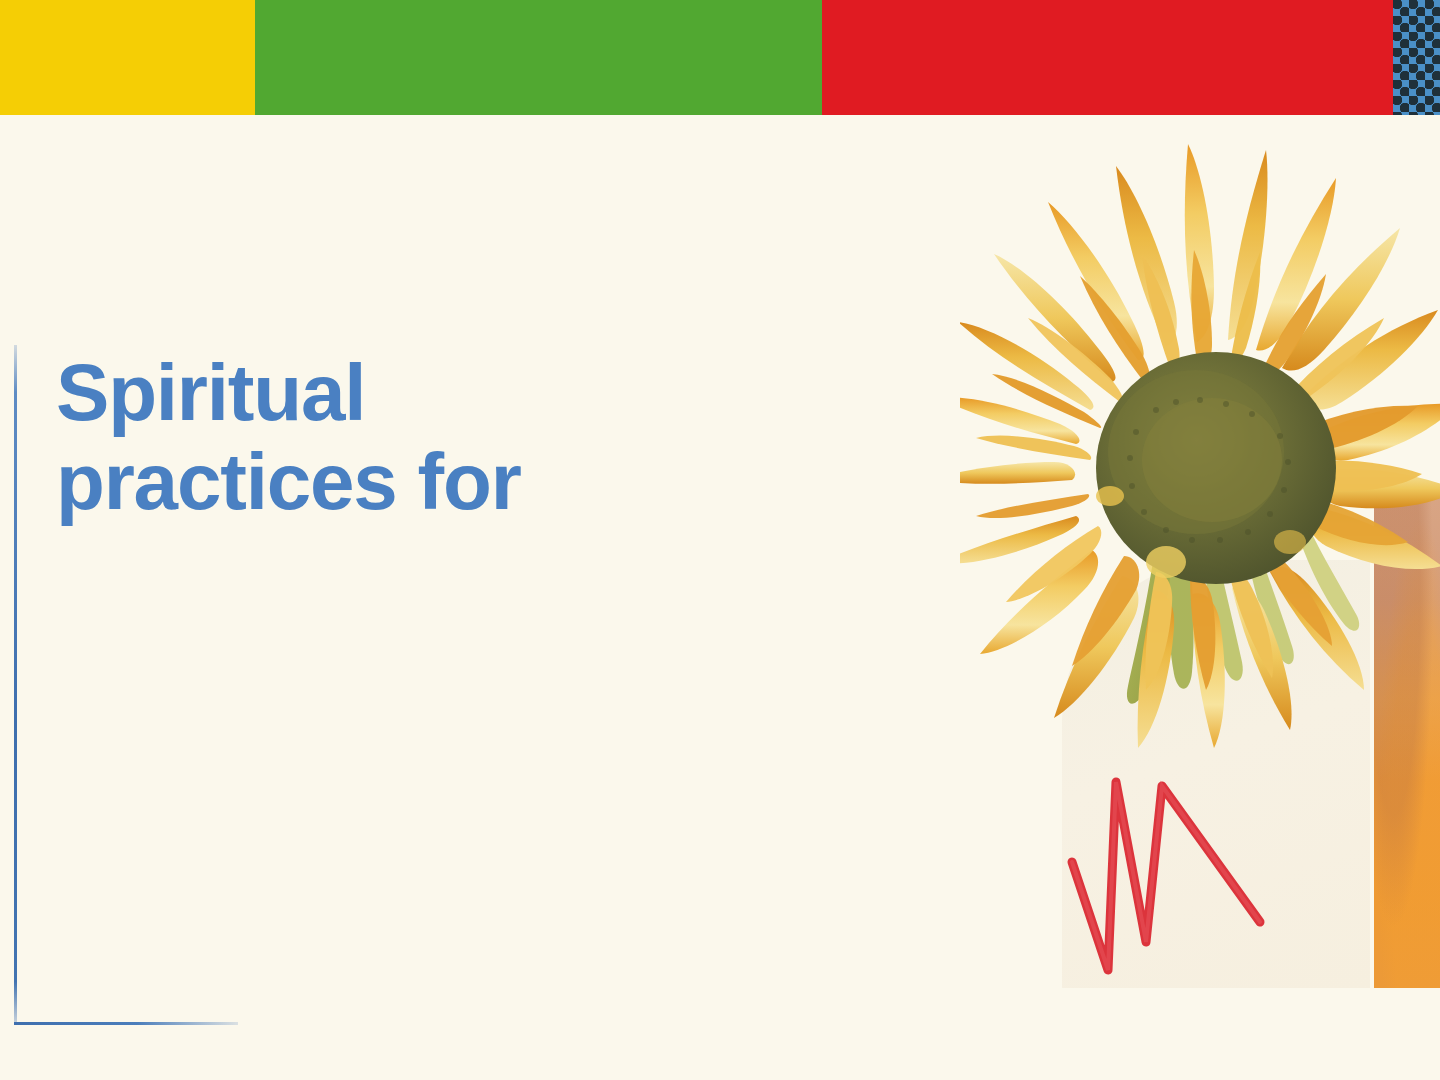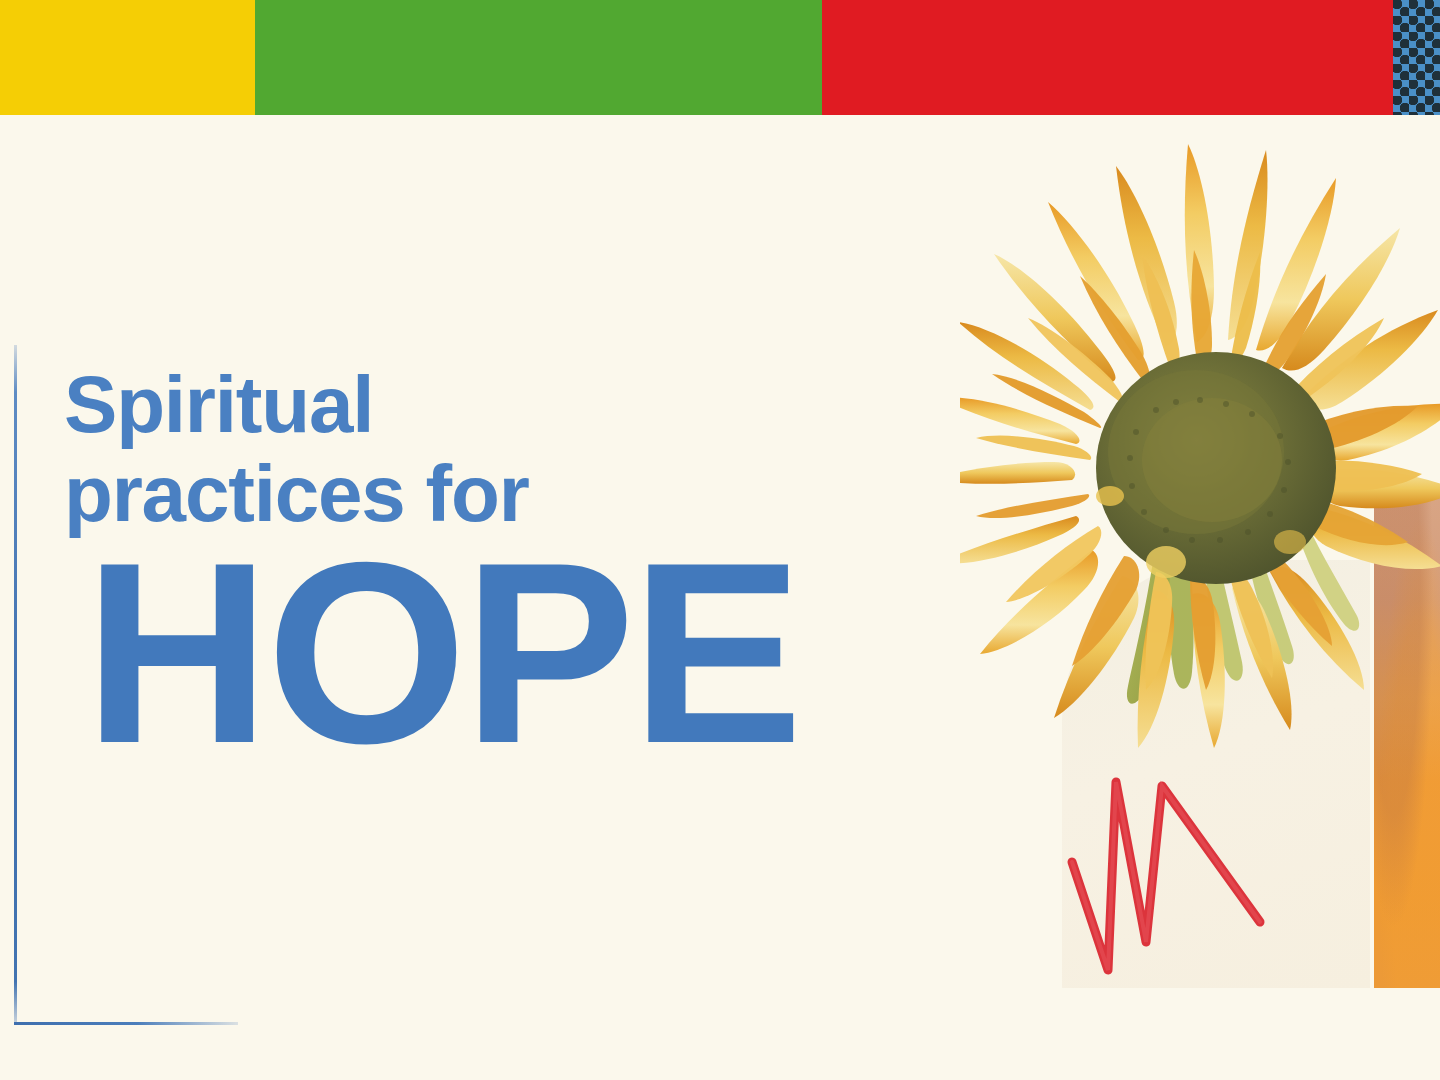--- a/index.html
+++ b/index.html
@@ -66,24 +66,23 @@
     width:224px; height:3px;
     background:linear-gradient(90deg,
         #3E6FAE 0%,
         #4B7EBB 55%,
         rgba(90,130,185,.20) 100%);
   }
 
   
   .text-block {
     position:absolute;
-    left:64px; top:348px;
+    left:56px; top:348px;
     width:990px;
     z-index:5;
-    margin-top:12px;
   }
   .headline {
     font-family:"Liberation Sans", sans-serif;
     font-weight:bold;
     font-size:80px;
     line-height:1.115;
     letter-spacing:-1.2px;
     color:#4A80C2;
   }
   .headline .ln { display:block; white-space:nowrap; }
@@ -290,16 +289,15 @@
   <div class="bracket">
     <div class="vline"></div>
     <div class="hline"></div>
   </div>
 
   <div class="text-block">
     <div class="headline" style="color: rgb(74, 128, 194);">
       <span class="ln">Spiritual</span>
       <span class="ln">practices for</span>
     </div>
-    <span class="hope" style="color: rgb(66, 121, 188);">HOPE</span>
   </div>
 
 </div>
 
 </body></html>

